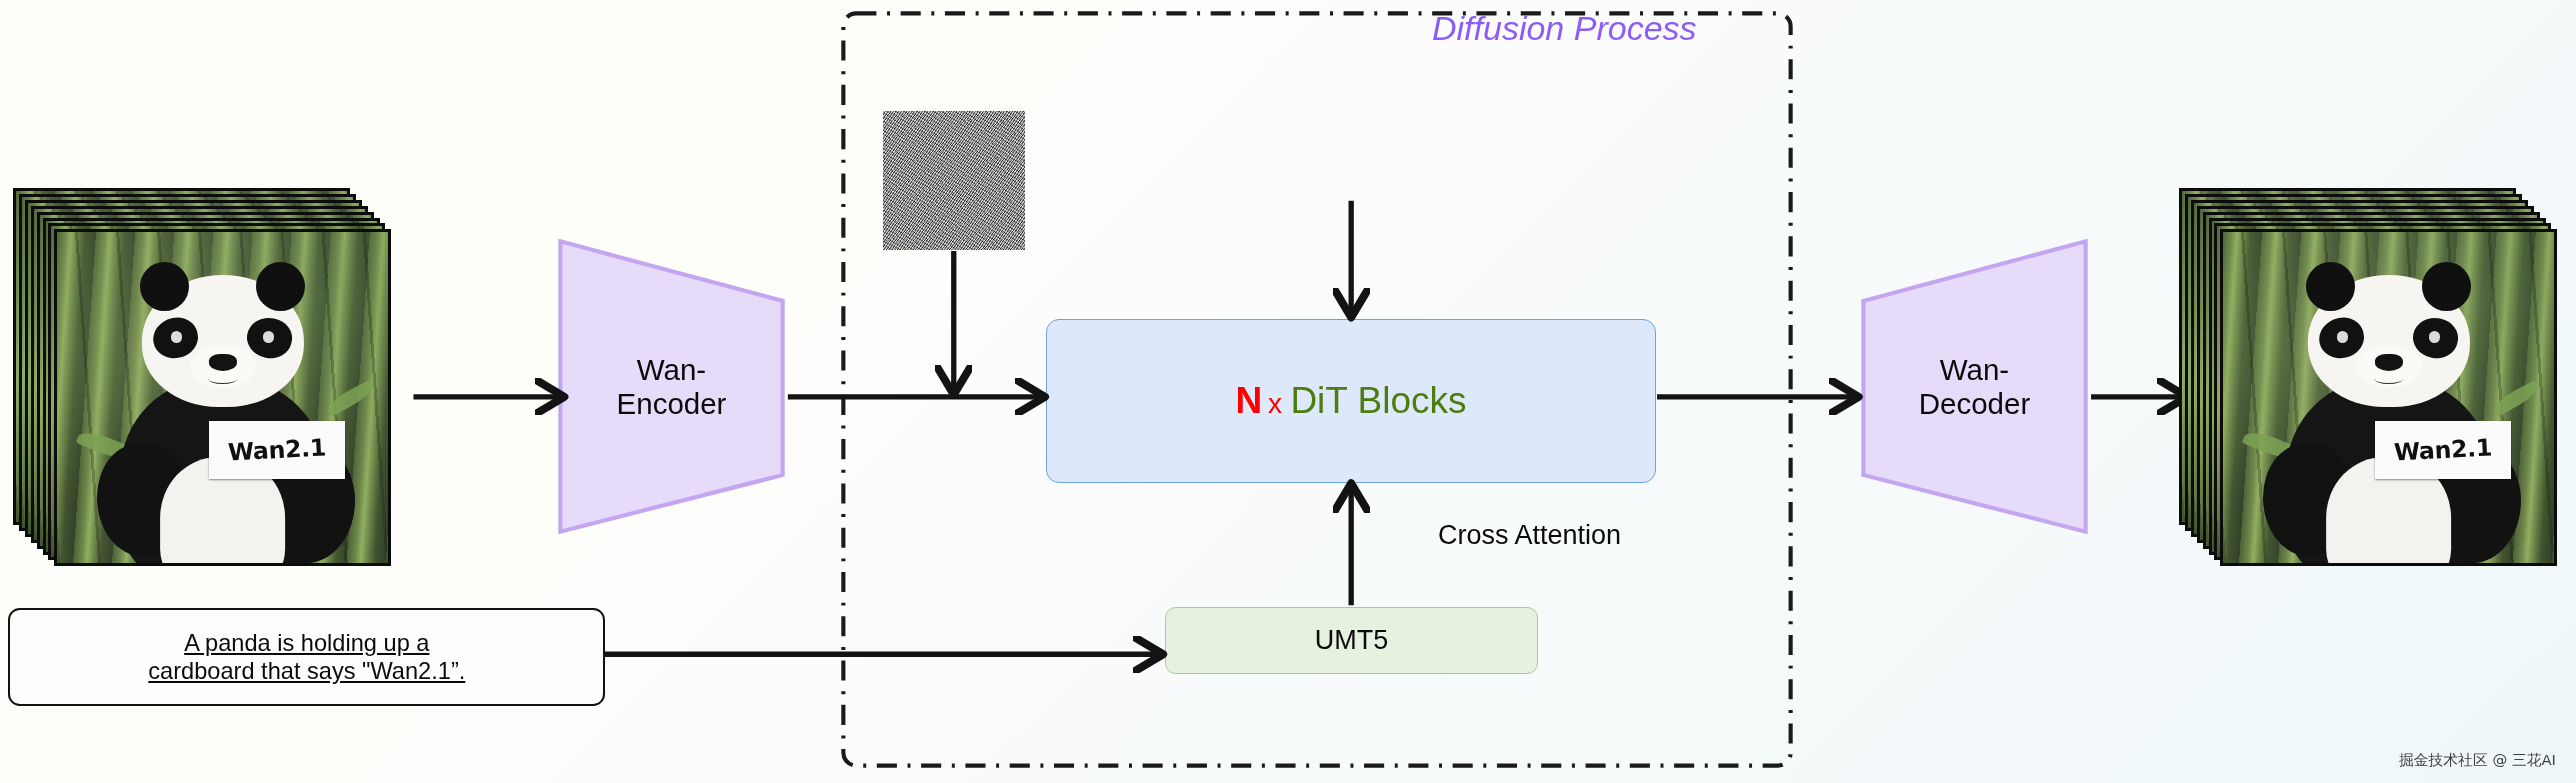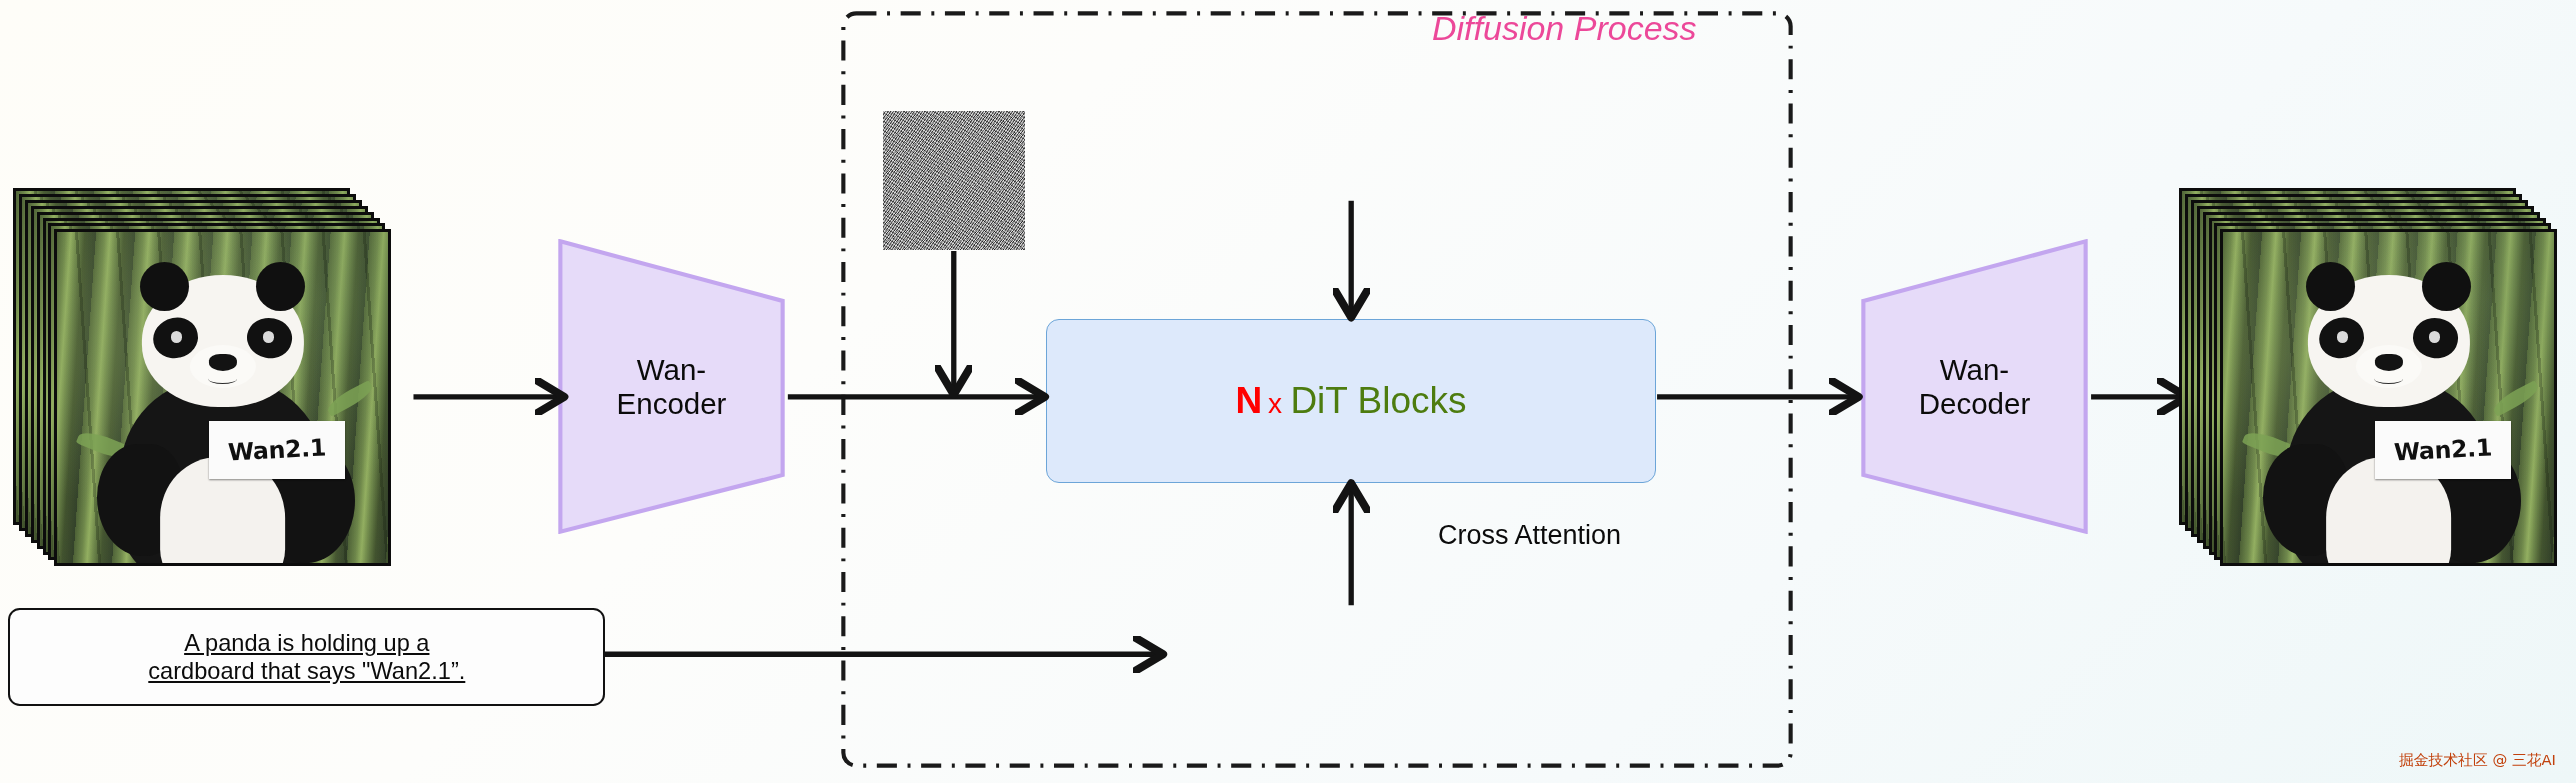--- a/index.html
+++ b/index.html
@@ -79,42 +79,42 @@
     content:"";position:absolute;inset:0;
     background-image:
       repeating-linear-gradient(27deg, rgba(255,255,255,.5) 0 0.6px, rgba(0,0,0,.45) 0.6px 1.2px),
       repeating-linear-gradient(113deg, rgba(255,255,255,.35) 0 0.6px, rgba(0,0,0,.3) 0.6px 1.2px);
     mix-blend-mode:overlay;
   }
 
   
   .diff-box{position:absolute;border-radius:13px;}
   .diff-box svg{position:absolute;inset:0;width:100%;height:100%;overflow:visible;}
-  .diff-title{position:absolute;font-style:italic;font-weight:400;color:#ec4899;white-space:nowrap;}
+  .diff-title{position:absolute;font-style:italic;font-weight:400;color:#8b5cf6;white-space:nowrap;}
   .trap{position:absolute;text-decoration:underline;}
   .trap svg{position:absolute;inset:0;width:100%;height:100%;}
   .trap .lbl{position:absolute;inset:0;display:flex;align-items:center;justify-content:center;
     text-align:center;line-height:1.12;color:#0b0b0b;white-space:pre-line;}
 
   .rbox{position:absolute;border-radius:10.6px;display:flex;align-items:center;justify-content:center;
     text-align:center;color:#0b0b0b;line-height:1.2;}
   .rbox.blue{background:#dde9fb;border:1.8px solid #6ca5d8;border-radius:13px;}
   .rbox.cream{background:#faefdd;border:none;border-radius:10.6px;}
   .rbox.green{background:#e6f2e0;border:1.8px solid #a8cd8e;border-radius:10.6px;}
   .rbox.prompt{background:#fdfdfd;border:2.4px solid #111;border-radius:11.8px;text-decoration:underline;}
 
   .dit-n{color:#ff0000;font-weight:700;}
   .dit-x{color:#ff0000;font-weight:400;}
   .dit-rest{color:#4d7c0f;font-weight:400;}
 
   
   .conn{position:absolute;left:0;top:0;width:2576px;height:783px;pointer-events:none;}
   .edge-label{position:absolute;color:#0b0b0b;white-space:nowrap;}
 
-  .watermark{position:absolute;color:#c2410c;white-space:nowrap;
+  .watermark{position:absolute;color:#404040;white-space:nowrap;
     font-family:"DejaVu Sans",sans-serif;margin-left:34px;}
 </style>
 </head>
 <body>
 
 <div id="stage">
 
   <div class="framestack" style="left:13px;top:188px;width:378px;height:378px;">
     <div class="frame" style="left:0px;top:0px;width:337px;height:337px;z-index:1;">
       <div class="panda-art">
@@ -197,20 +197,21 @@
 
 
   <div class="rbox blue" style="left:1046px;top:319px;width:608px;height:162px;">
     <div style="font-size:37px;display:flex;align-items:baseline;gap:0;">
       <span class="dit-n">N</span>
       <span class="dit-x" style="font-size:28px;margin:0 8.3px 0 5.9px;">x</span>
       <span class="dit-rest">DiT Blocks</span>
     </div>
   </div>
 
+  <div class="rbox green" style="left:1165px;top:607px;width:371px;height:65px;font-size:27px;">UMT5</div>
 
   <div class="rbox prompt" style="left:8.3px;top:608px;width:593px;height:94px;font-size:23.6px;flex-direction:column;">
     <div>A panda is holding up a</div>
     <div>cardboard that says "Wan2.1”.</div>
   </div>
 
   <div class="trap" style="left:1861px;top:239px;width:227px;height:295px;">
     <svg viewBox="0 0 385 500" preserveAspectRatio="none">
       <polygon points="4,105 381,4 381,496 4,400" fill="#e6dbf9" stroke="#c3a6ef" stroke-width="7"></polygon>
     </svg>

